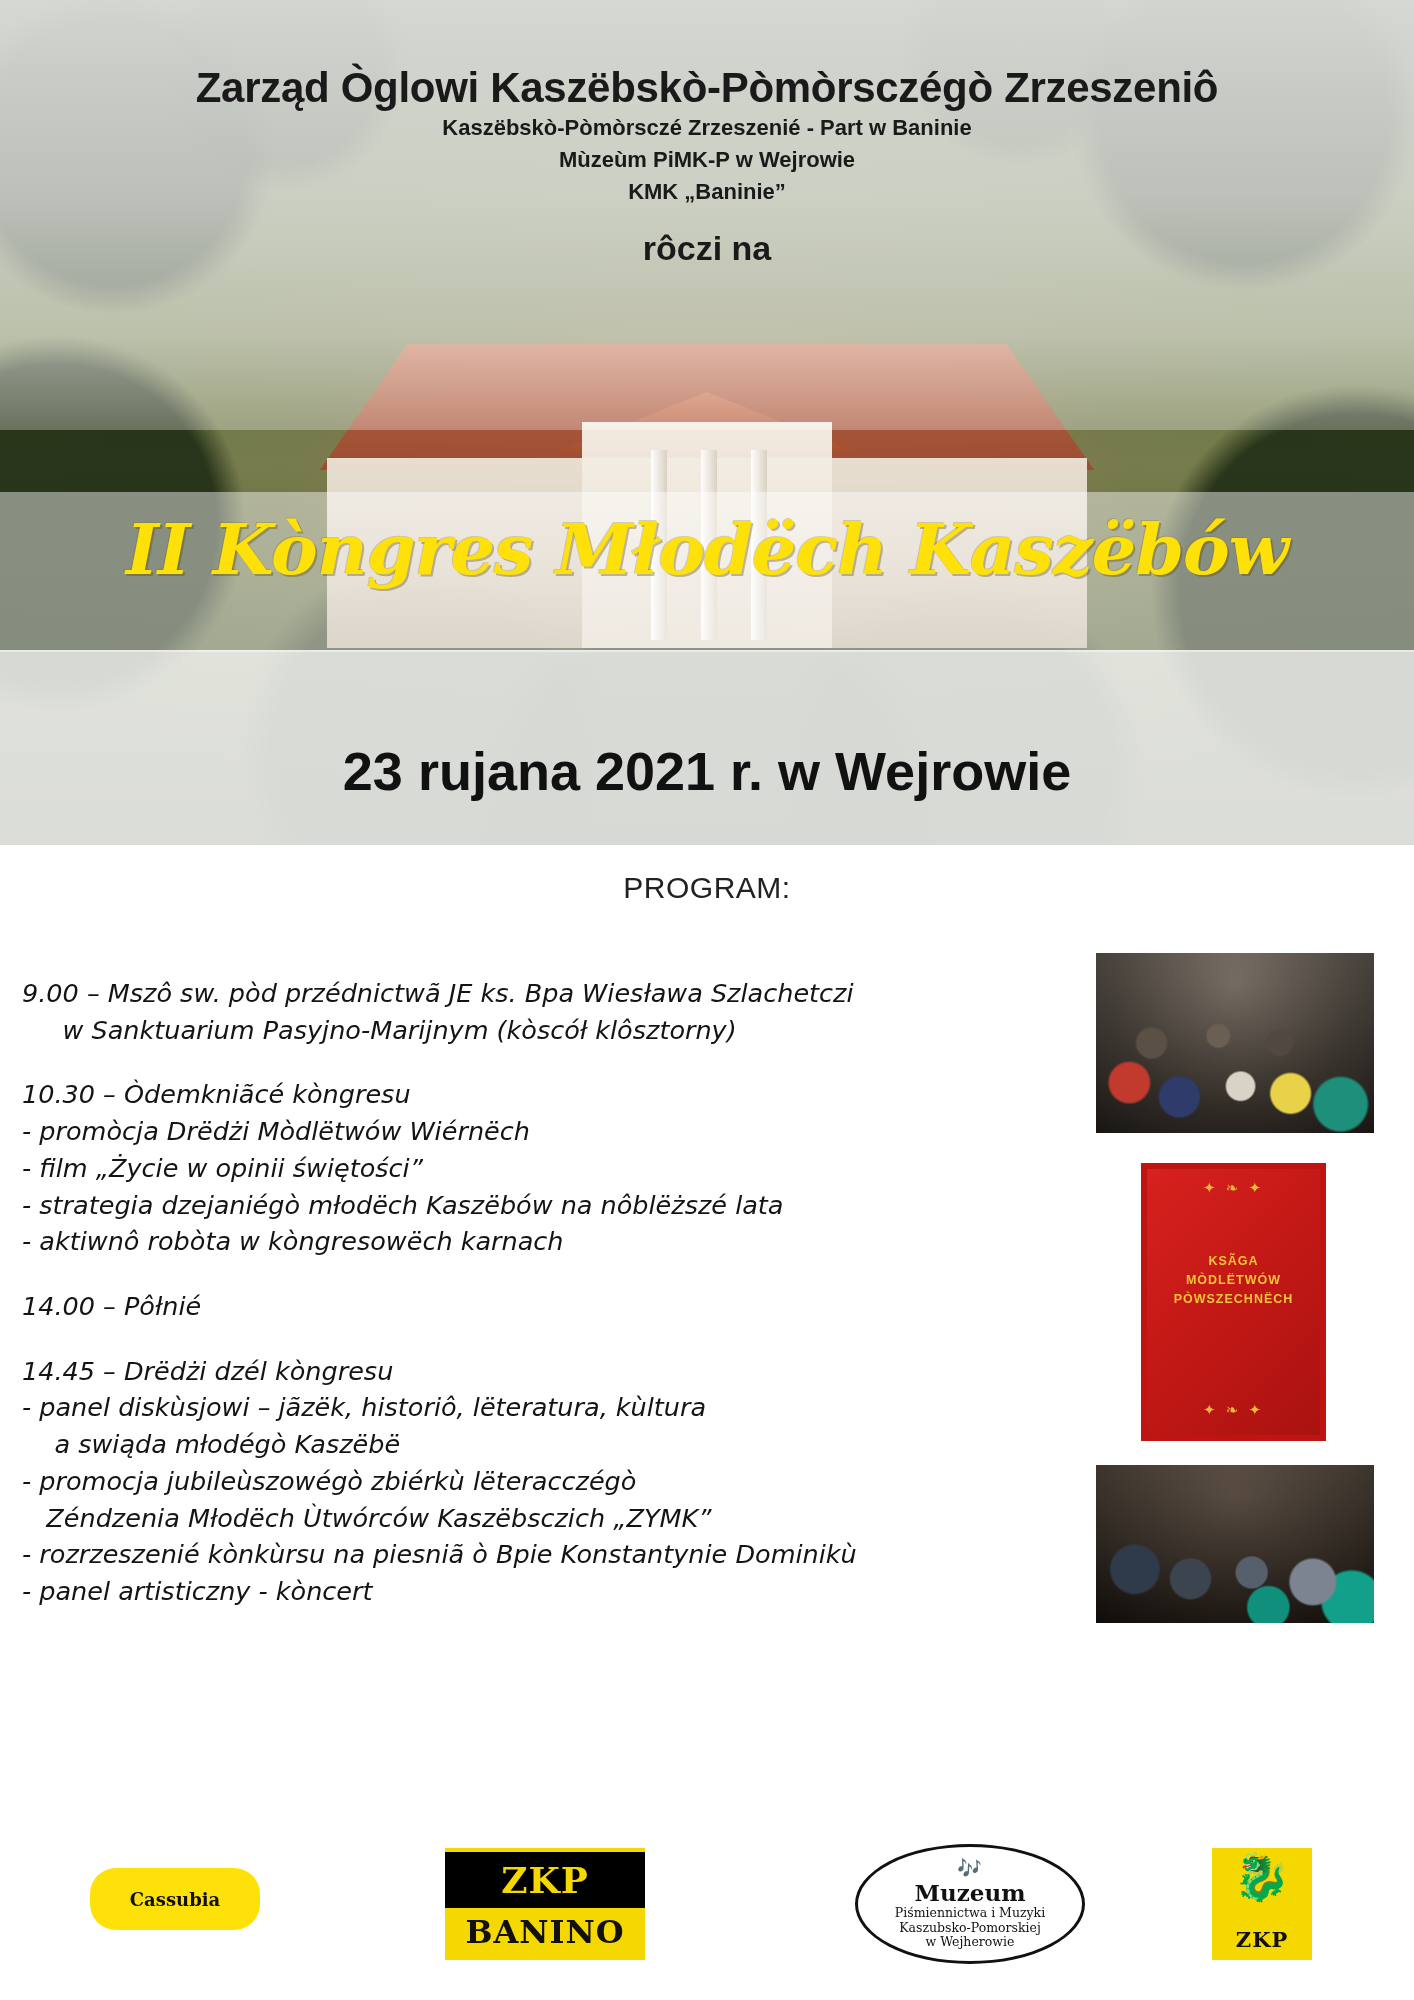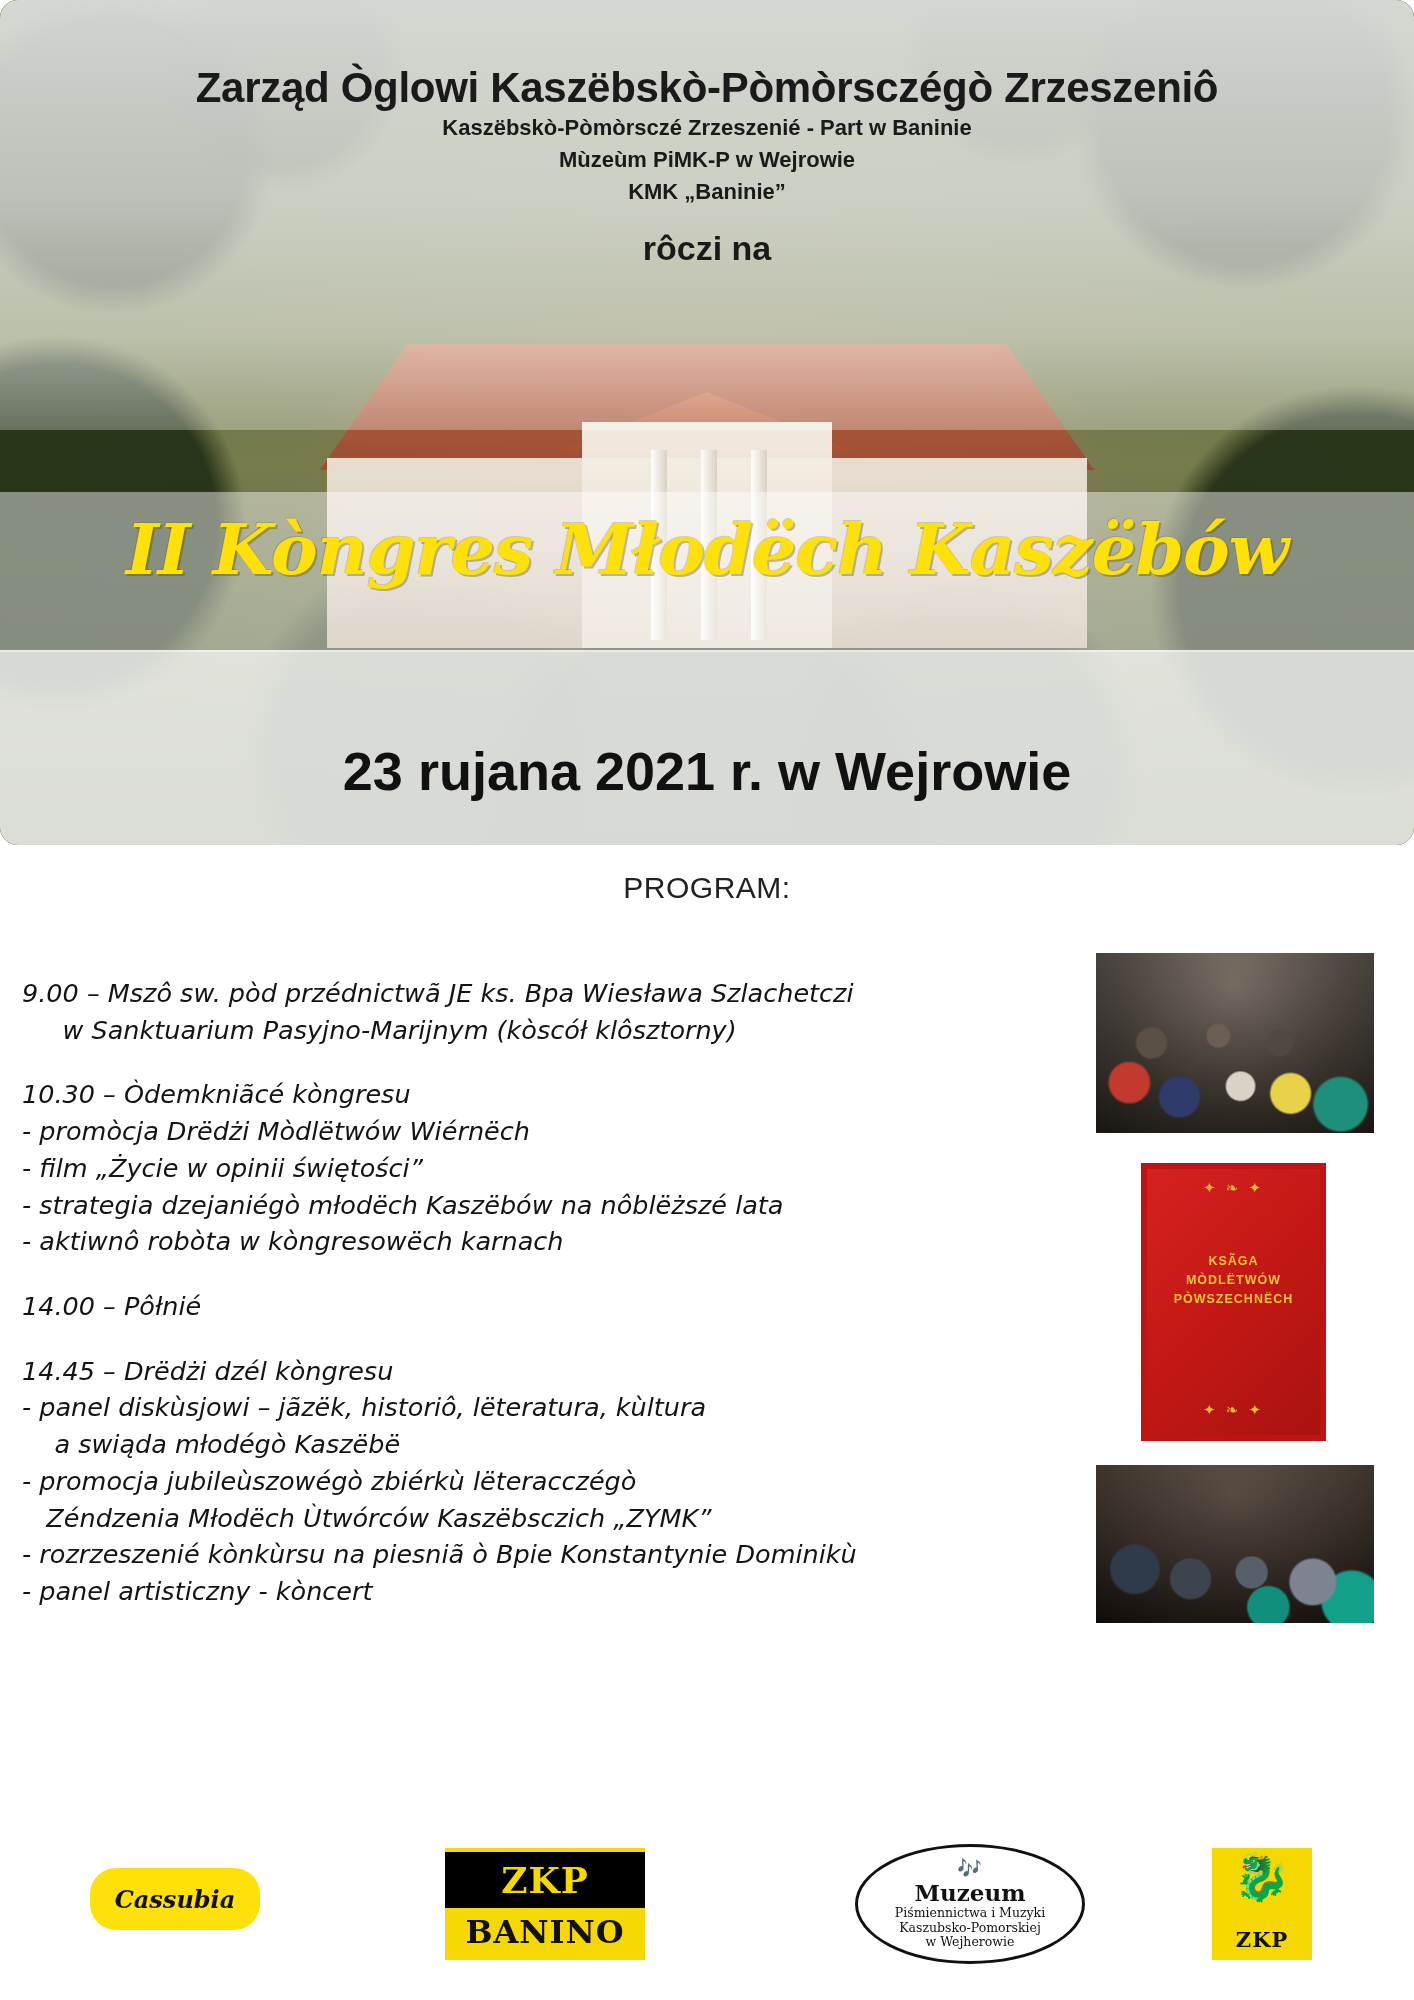--- a/index.html
+++ b/index.html
@@ -18,21 +18,20 @@
     background: #ffffff;
   }
 
   
   .hero {
     position: relative;
     width: 100%;
     height: 845px;
     overflow: hidden;
     background: #4d7c0f;
-    border-radius: 18px;
   }
   .hero-photo {
     position: absolute;
     inset: 0;
     background:
       radial-gradient(ellipse 55% 42% at 50% 57%, rgba(180,120,95,0.55) 0%, rgba(120,110,80,0.25) 55%, rgba(60,70,45,0.05) 100%),
       linear-gradient(180deg, #2f3a22 0%, #43522c 14%, #5c6b3c 28%, #6c7a45 42%, #76804b 55%, #5f6d3c 70%, #47562d 86%, #36421f 100%);
   }
   
   .hero-photo::before {
@@ -298,22 +297,21 @@
     align-items: center;
     justify-content: center;
   }
   .logo-cassubia {
     left: 90px; top: 26px;
     width: 170px; height: 62px;
     background: #ffe10a;
     border-radius: 26px;
     font-family: "DejaVu Serif", serif;
     font-weight: bold;
-    font-style: italic;
-    font-size: 24px;
+    font-size: 18px;
     color: #111;
   }
   .logo-zkp-banino {
     left: 445px; top: 6px;
     width: 200px; height: 112px;
     background: #f5d800;
     flex-direction: column;
   }
   .logo-zkp-banino .top {
     width: 100%;

